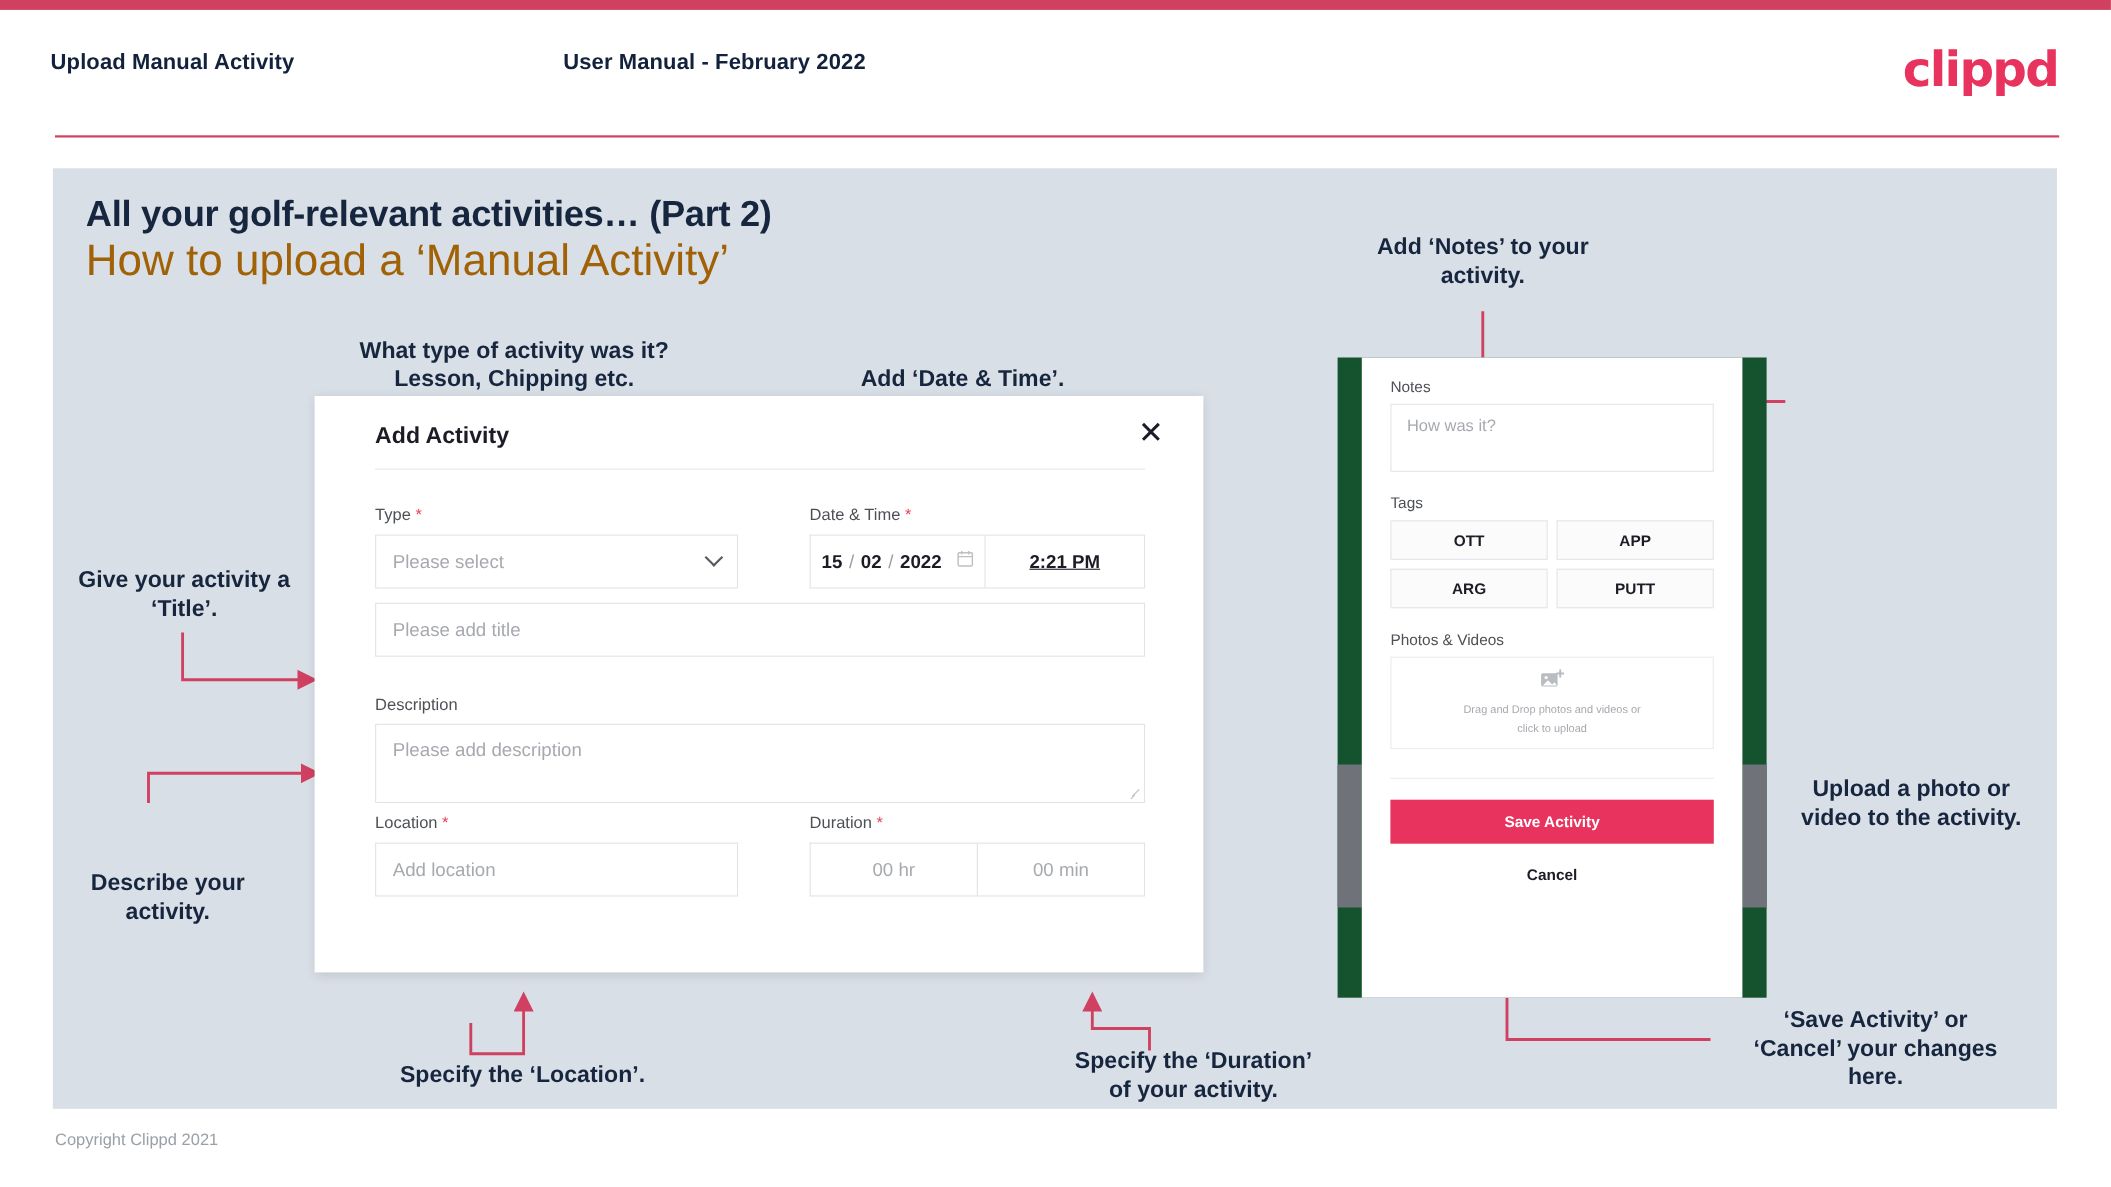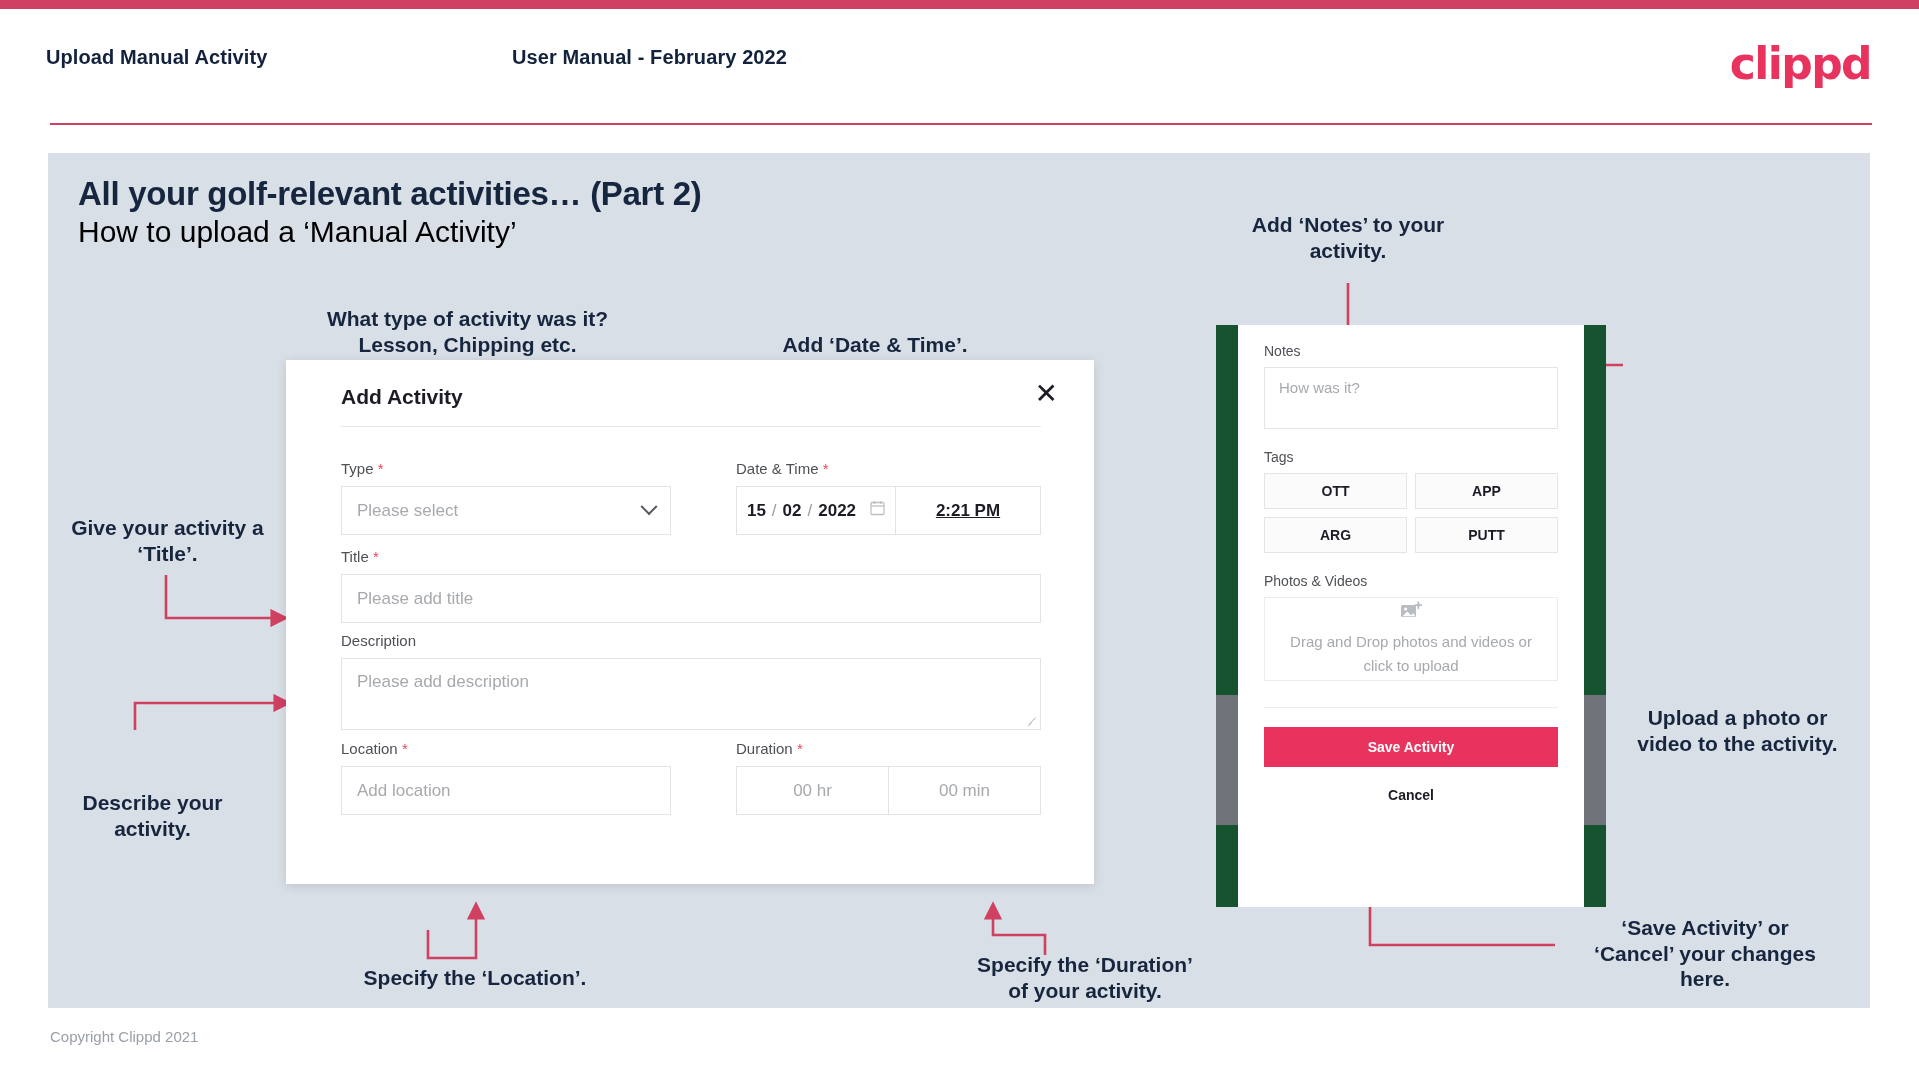--- a/index.html
+++ b/index.html
@@ -38,21 +38,21 @@
   .slide {
     position: absolute; left: 48px; top: 153px; width: 1822px; height: 855px;
     background: #d9dfe6;
   }
   .slide-h1 {
     position: absolute; left: 30px; top: 22px;
     font-size: 33px; font-weight: 800; color: #17263f; letter-spacing: -.3px;
   }
   .slide-h2 {
     position: absolute; left: 30px; top: 62px;
-    font-size: 30px; font-weight: 400; color: #000000;
+    font-size: 40px; font-weight: 400; color: #a16207;
   }
   .copyright {
     position: absolute; left: 50px; top: 1028px;
     font-size: 15px; color: #9aa0a8;
   }
 
   
   .ann {
     position: absolute; color: #17263f; font-weight: 700;
     text-align: center; line-height: 1.22; font-size: 21px;
@@ -177,21 +177,21 @@
   .tag-btn {
     border: 1px solid #e4e5e8; background: #fbfbfc; height: 36px;
     display: flex; align-items: center; justify-content: center;
     font-size: 14px; font-weight: 700; color: #1c1c26; cursor: pointer;
   }
   .dropzone {
     border: 1px solid #ececee; height: 84px;
     display: flex; flex-direction: column; align-items: center; justify-content: center;
     gap: 6px; text-align: center;
   }
-  .dz-text { font-size: 15px; color: #a6a9ae; line-height: 1.45; }
+  .dz-text { font-size: 10px; color: #a6a9ae; line-height: 1.45; }
   .p-hr {
     position: absolute; left: 26px; width: 294px; height: 1px; background: #ececee;
   }
   .save-btn {
     position: absolute; left: 26px; width: 294px; height: 40px;
     background: #e8335e; color: #fff; font-size: 14px; font-weight: 700;
     display: flex; align-items: center; justify-content: center; cursor: pointer;
   }
   .cancel-btn {
     position: absolute; left: 26px; width: 294px;
@@ -305,24 +305,20 @@
             </span>
           </div>
           <div class="dt-time">
             <span>2:21 PM</span>
           </div>
         </div>
       </div>
     </div>
 
     <div class="row2">
-      <div class="fld-label">
-        <span>Title</span>
-        <span class="req">*</span>
-      </div>
       <div class="box input-box">
         <span class="ph">Please add title</span>
       </div>
     </div>
 
     <div class="row3">
       <div class="fld-label">
         <span>Description</span>
       </div>
       <div class="box textarea-box">

